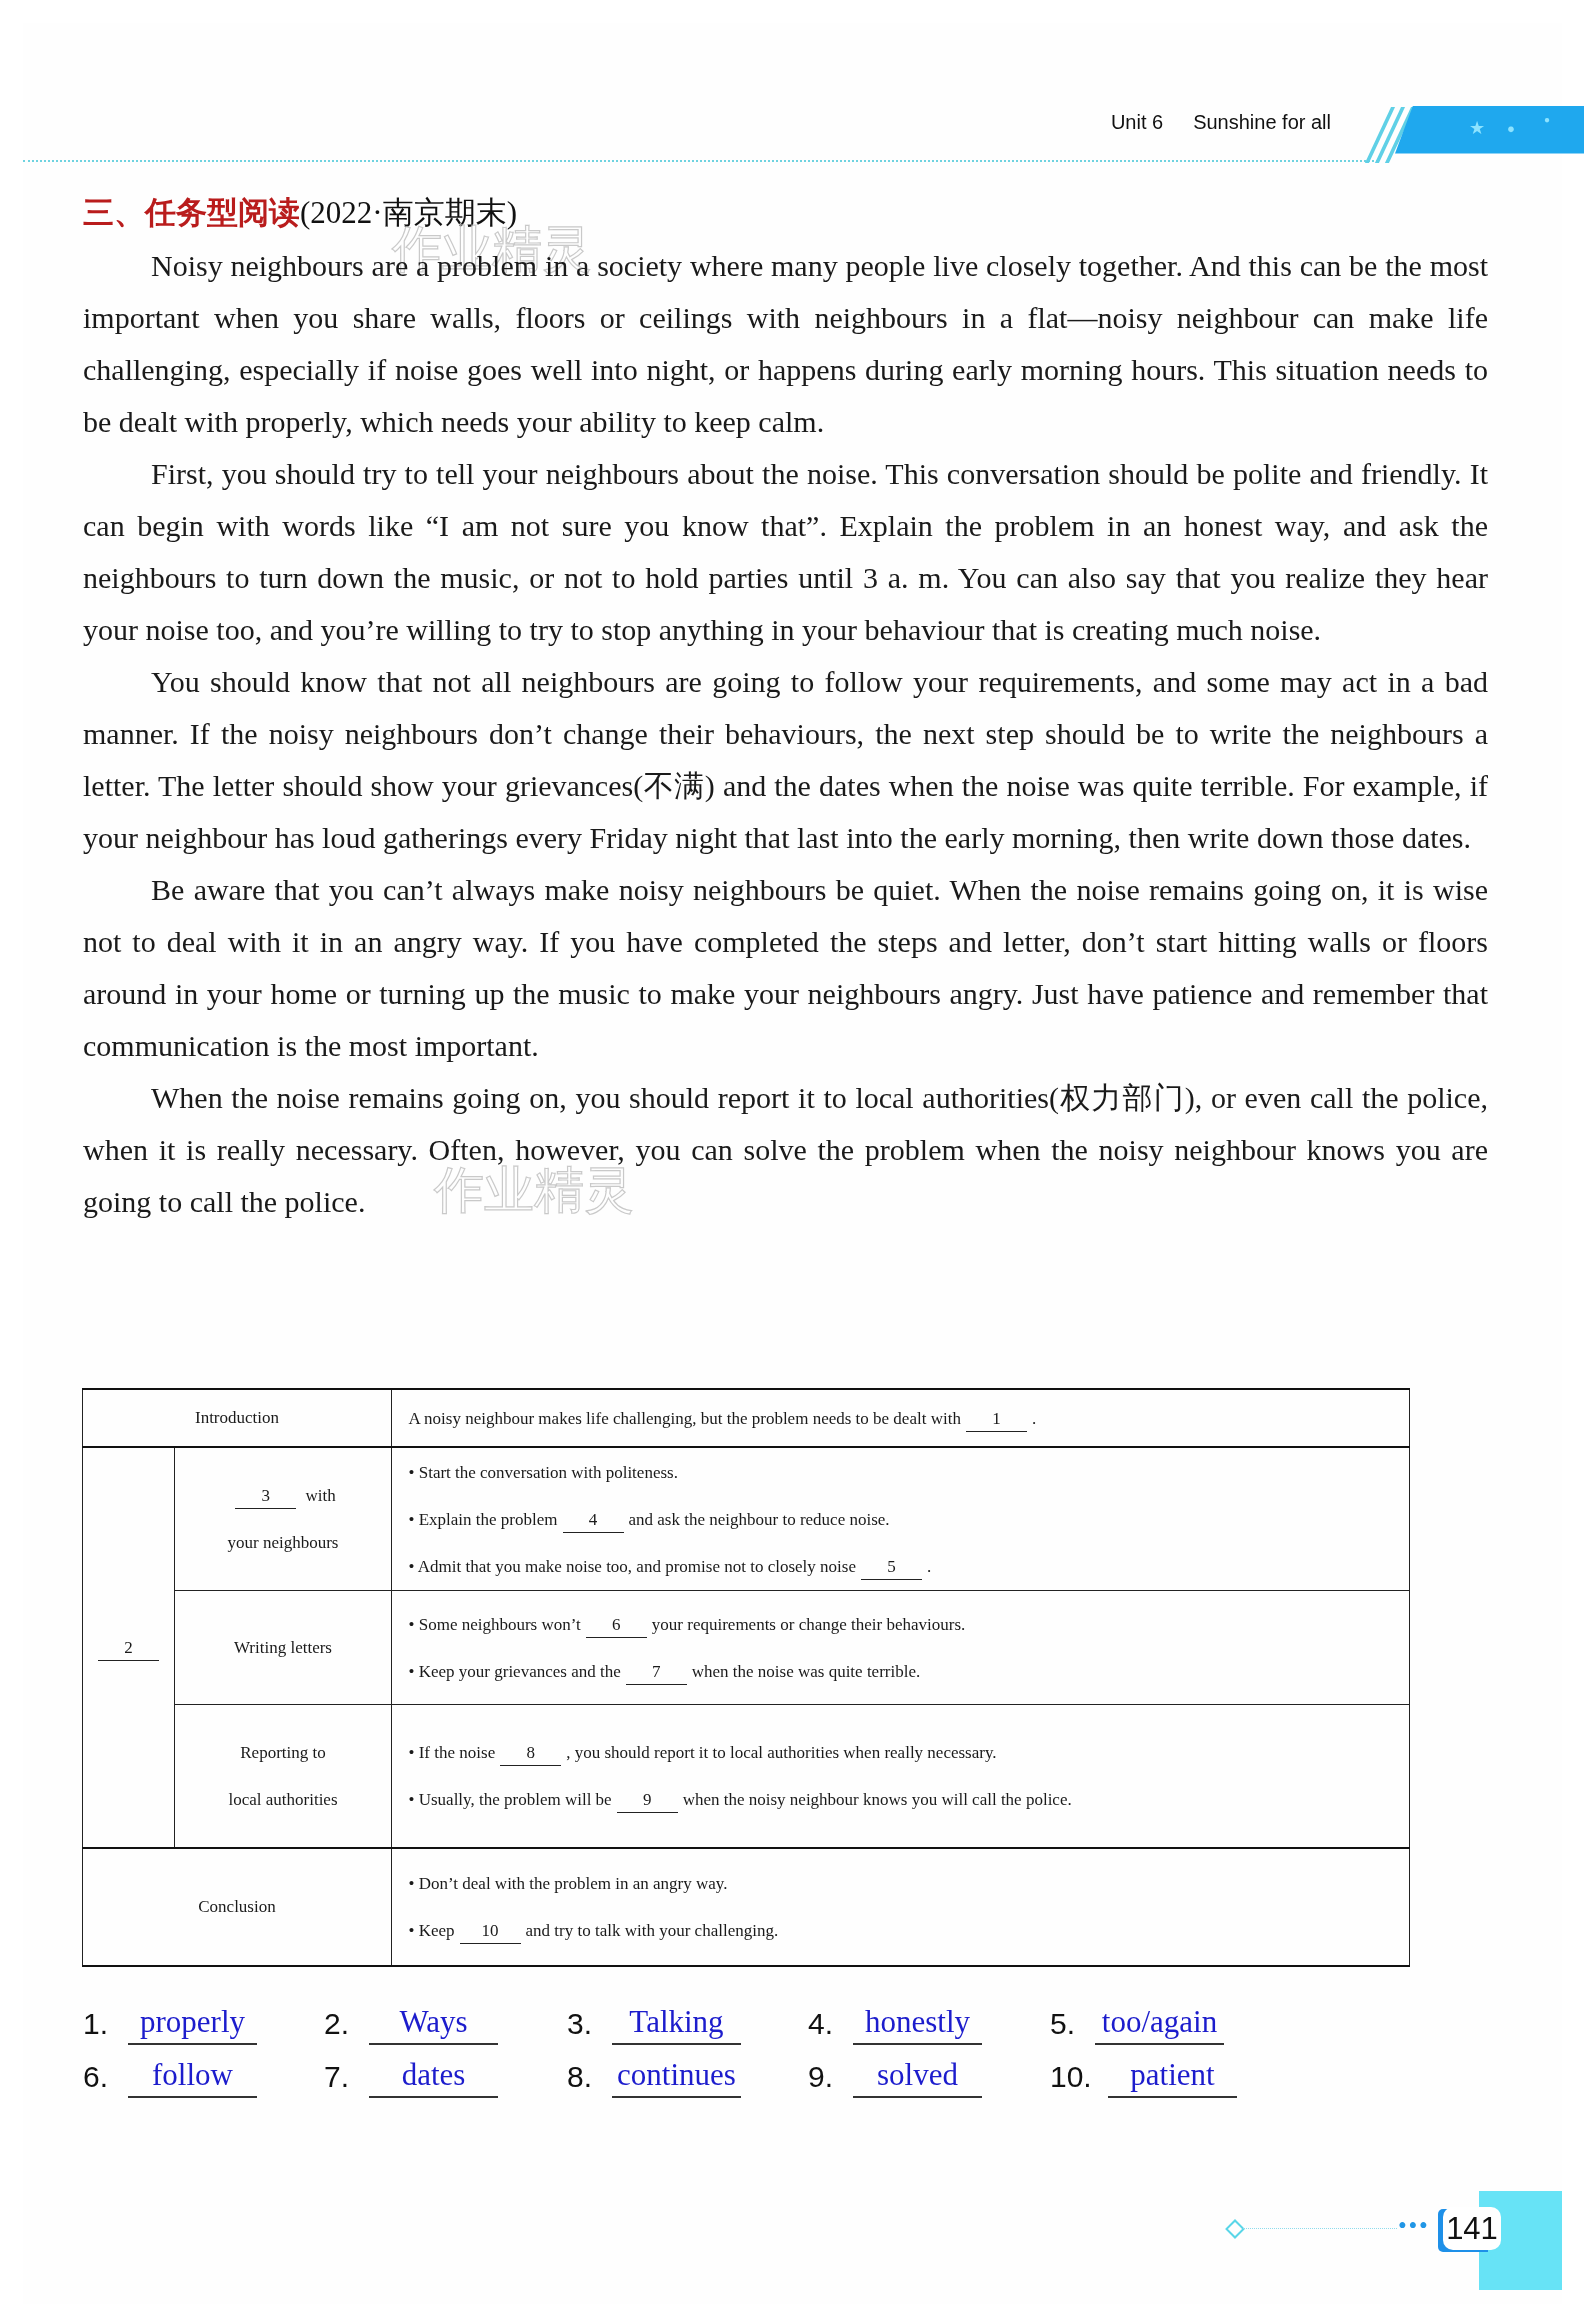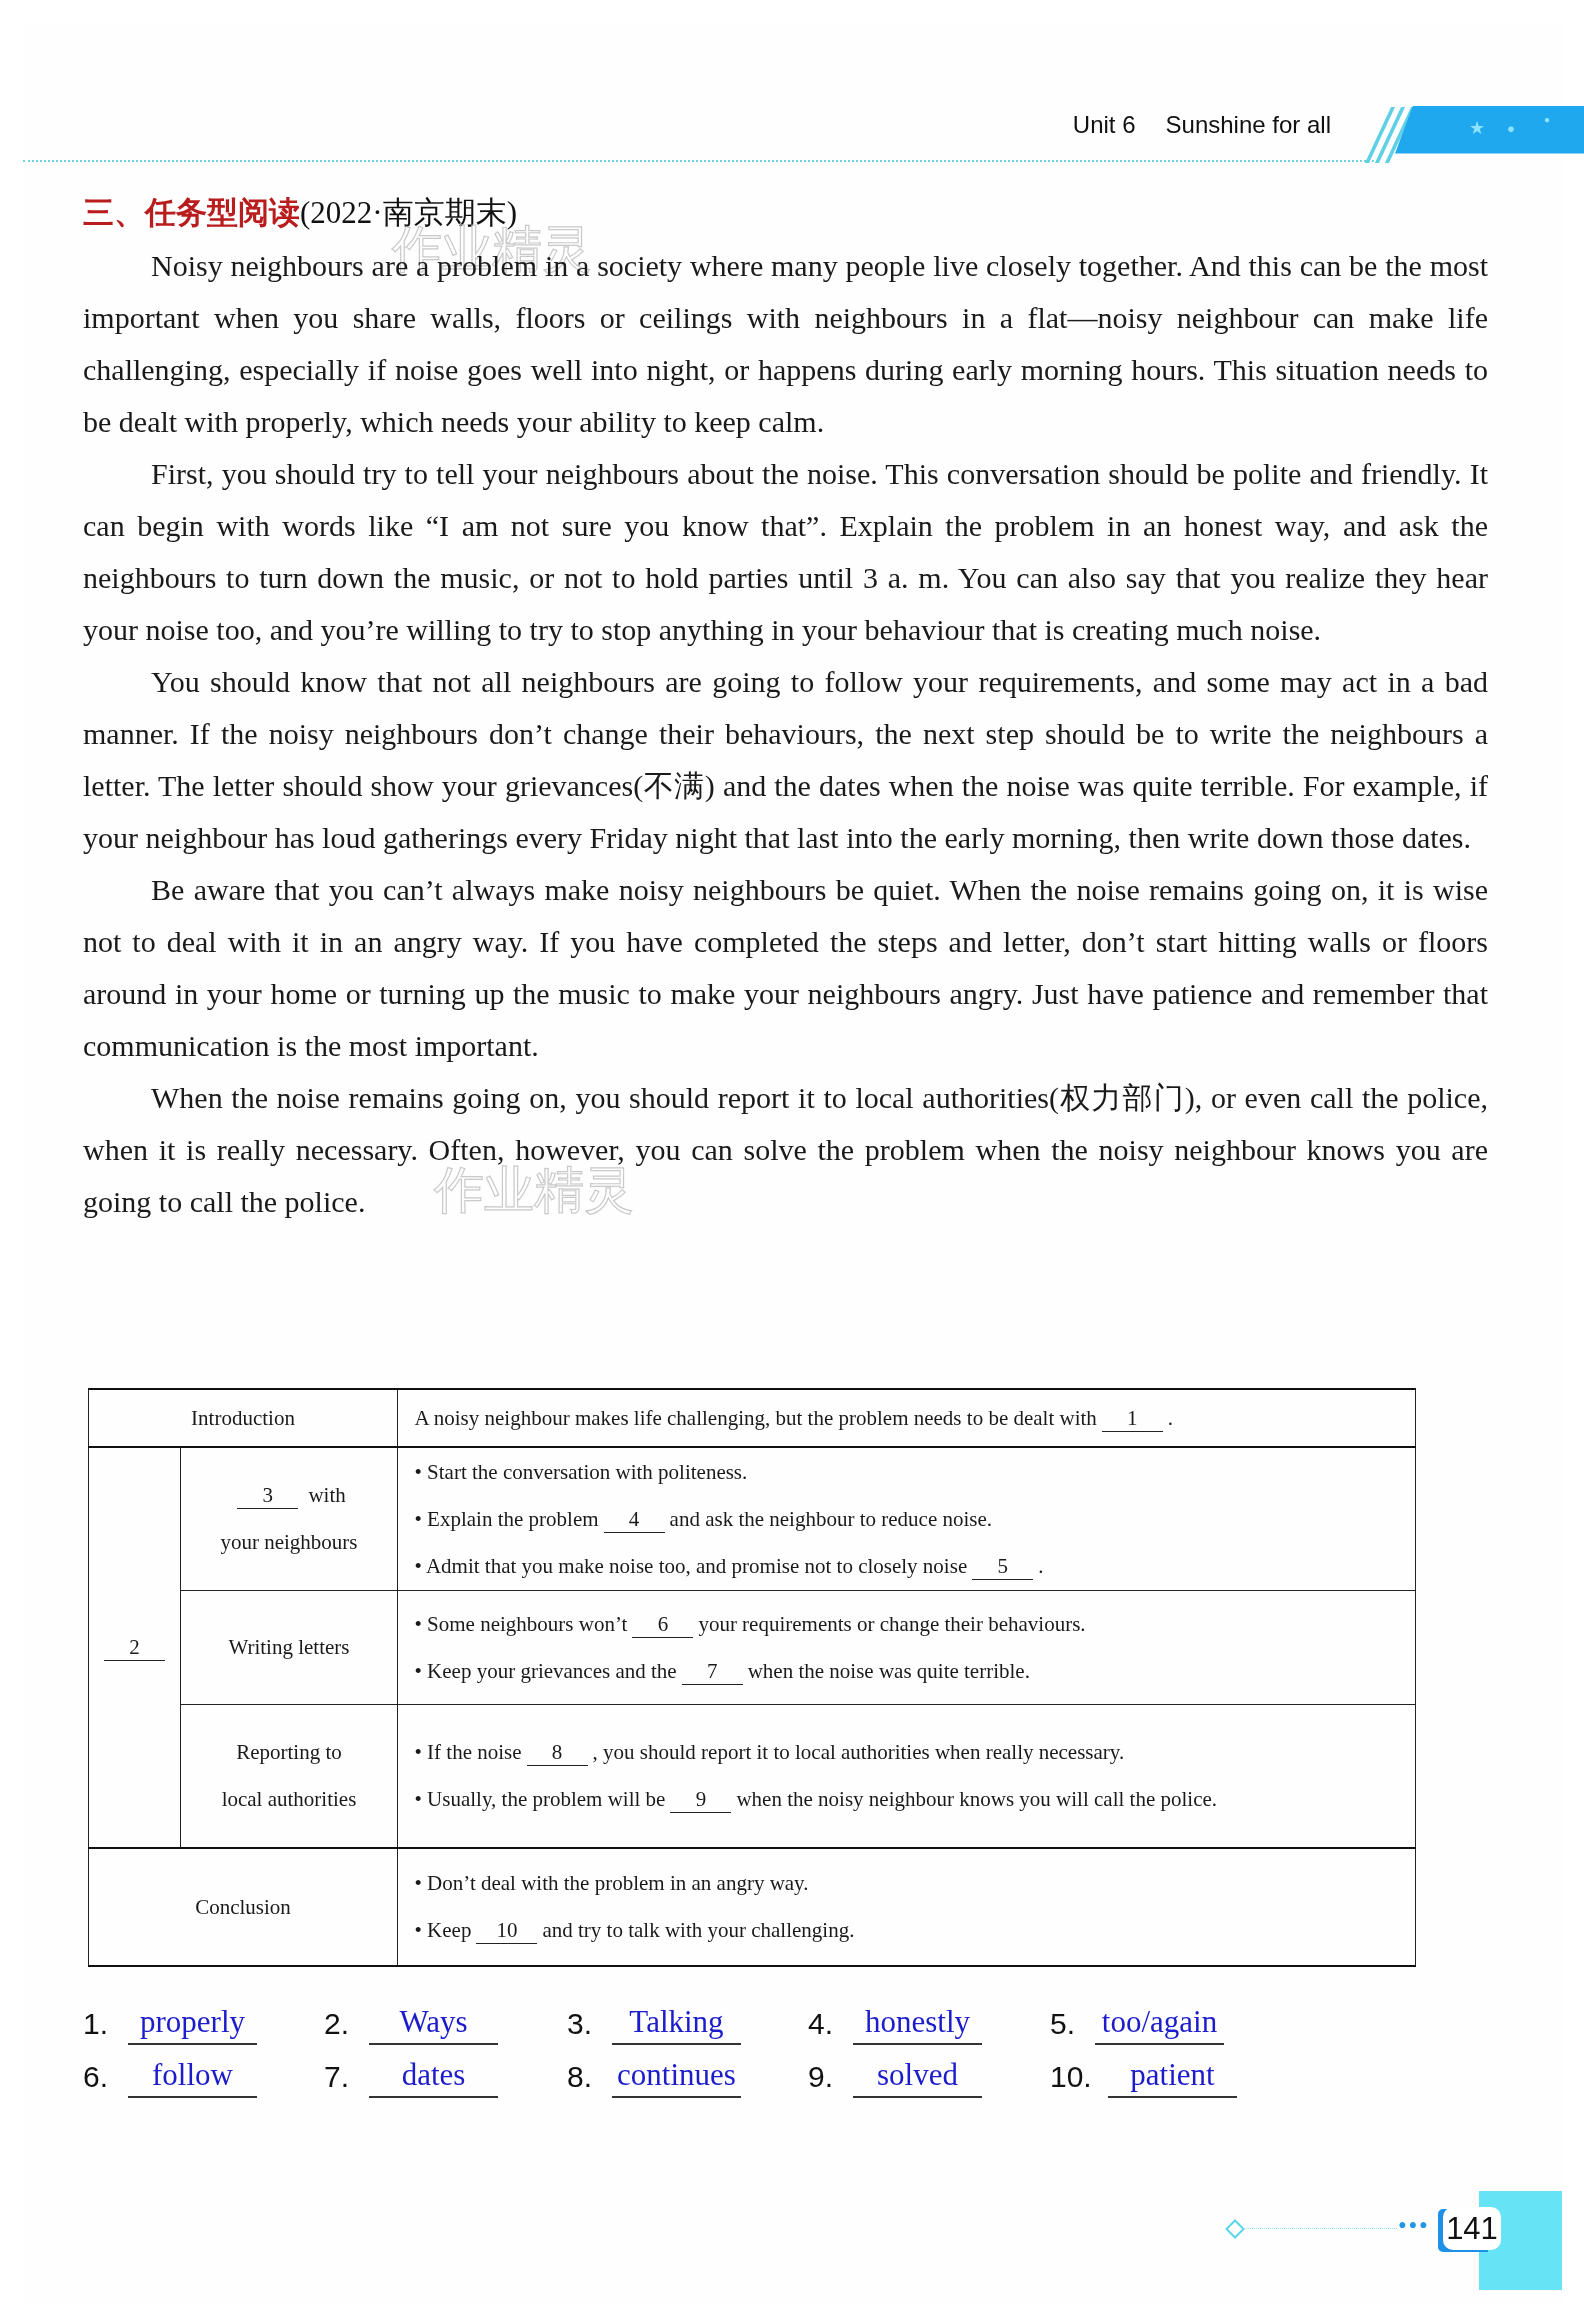--- a/index.html
+++ b/index.html
@@ -6,41 +6,41 @@
   body { width:1585px; height:2319px; position:relative; overflow:hidden;
          font-family:"Liberation Serif","DejaVu Serif",serif; color:#1a1a1a; }
   .page-edge { position:absolute; left:23px; top:23px; width:1539px; height:2281px; background:#fefefe; }
 
   
   .header { position:absolute; left:23px; top:99px; width:1539px; height:66px; }
   .header-line { position:absolute; left:0; top:61px; width:1355px; height:0;
                  border-top:2.5px dotted #6fd3e0; }
   .header-title { position:absolute; right:231px; top:11.6px;
                   font-family:"Liberation Sans","DejaVu Sans",sans-serif;
-                  font-size:24px; color:#111; white-space:nowrap; }
+                  font-size:20px; color:#111; white-space:nowrap; }
   .header-title .unit { margin-right:30px; }
   .stripes { position:absolute; left:1347px; top:8.3px; width:50px; height:56px; }
   .stripes span { position:absolute; top:0; width:4.1px; height:56px; background:#5fd0e6; transform:skewX(-25deg); }
   .banner { position:absolute; left:1372px; top:6.6px; width:190px; height:48px;
             background:#1fa8ee; clip-path:polygon(18px 0,100% 0,100% 100%,0 100%); }
   .banner .star { position:absolute; color:#8de3ff; font-size:18px; top:11.6px; }
 
   
   .section-title { position:absolute; left:83px; top:192px; font-size:31px; white-space:nowrap; }
   .section-title .cn-blue { color:#b91c1c; font-family:Liberation Mono, monospace; font-weight:bold; }
   .section-title .src { color:#111; }
 
   
   .passage { position:absolute; left:83px; top:240px; width:1405px; font-size:30px; line-height:52px;
              text-align:justify; }
   .passage p { margin:0; text-indent:68px; }
 
   
-  .task-table { position:absolute; left:88px; top:1388px; width:1328px; border-collapse:collapse;
-                font-size:21px; }
+  .task-table { position:absolute; left:82px; top:1388px; width:1328px; border-collapse:collapse;
+                font-size:17px; }
   .task-table td { border:1.7px solid #222; vertical-align:middle; padding:0; }
   .task-table .outer { border-top:2.5px solid #111; border-bottom:2.5px solid #111; }
   .c-main { width:91px; text-align:center; }
   .c-sub { width:216px; text-align:center; line-height:47px; }
   .c-intro { text-align:center; height:56px; }
   .c-body { padding:0 0 0 16.5px !important; line-height:47px; }
   .c-body .bullet { display:block; }
   .blank { display:inline-block; border-bottom:1.7px solid #222; min-width:61px; text-align:center; line-height:25px; margin:0 5px; }
   .row-conv td { height:142px; }
   .row-write td { height:113px; }

